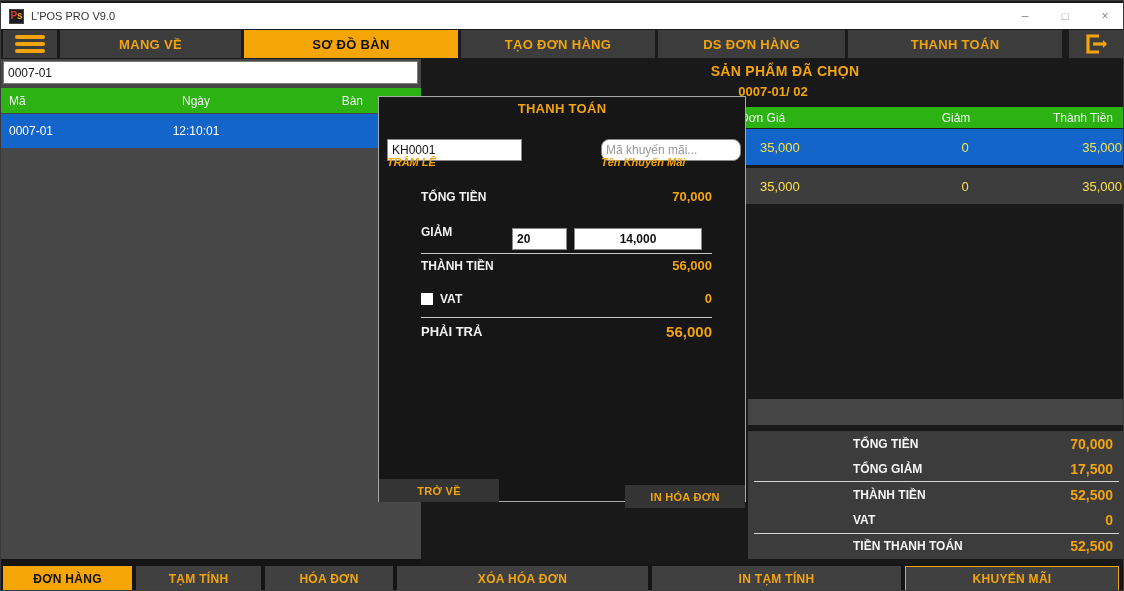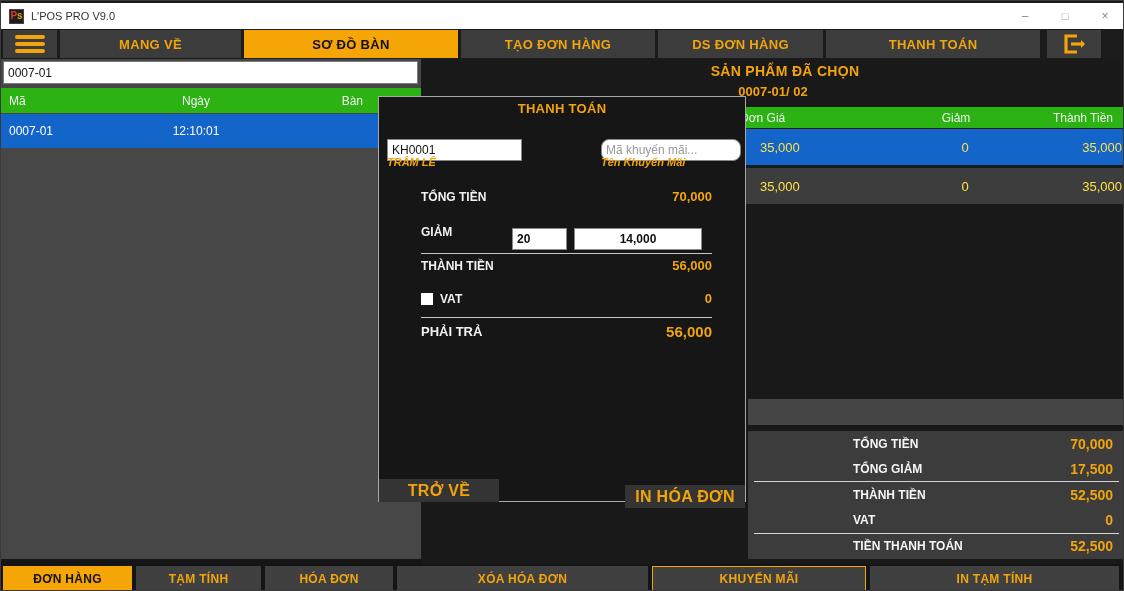--- a/index.html
+++ b/index.html
@@ -114,21 +114,21 @@
   .r-total { top:92px; } .r-sub { top:161px; } .r-vat { top:194px; }
   .r-pay { top:226px; } .r-pay .ml { font-size:13px; } .r-pay .mv { font-size:15px; }
   .r-disc { top:123px; height:24px; }
   .in-pct { left:133px; top:123px; width:55px; font-weight:bold; }
   .in-amt { left:195px; top:123px; width:128px; text-align:center; font-weight:bold; }
   .divider { position:absolute; left:42px; width:291px; height:0;
     border-top:1px solid #c9c9c9; }
   .d1 { top:156px; } .d2 { top:220px; }
   .vat-box { width:12px; height:12px; background:#fff; margin-right:7px; display:inline-block; }
   .dlg-btn { position:absolute; top:382px; width:120px; height:23px; background:#343434;
-    color:#f2a40d; font-weight:bold; font-size:16px; display:flex; align-items:center;
+    color:#f2a40d; font-weight:bold; font-size:11px; display:flex; align-items:center;
     justify-content:center; letter-spacing:.3px; }
   .btn-back { left:0; } .btn-print { right:0;margin-top:6px; }
 
   .logout-glyph { display:block; }
 </style>
 </head>
 <body>
 
 <div class="abs titlebar">
   <div class="app-icon"><span>P</span>s</div>
@@ -150,21 +150,21 @@
   <div class="nav-btn menu-btn">
     <span class="hamburger">
         <i></i>
         <i></i>
         <i></i>
       </span>
   </div>
   <div class="nav-btn" style="width:181px">MANG VỀ</div>
   <div class="nav-btn active" style="width:214px">SƠ ĐỒ BÀN</div>
   <div class="nav-btn" style="width:194px">TẠO ĐƠN HÀNG</div>
-  <div class="nav-btn" style="width:165px">DS ĐƠN HÀNG</div>
+  <div class="nav-btn" style="width:187px">DS ĐƠN HÀNG</div>
   <div class="nav-btn" style="width:214px">THANH TOÁN</div>
   <div class="nav-btn logout-btn">
     <svg class="logout-glyph" width="28" height="22" viewBox="0 0 28 22">
       <path d="M17 3 H6 V19 H17" fill="none" stroke="#f2a40d" stroke-width="3.2"></path>
       <path d="M11 11 H24" fill="none" stroke="#f2a40d" stroke-width="3.2"></path>
       <path d="M21 7 L25 11 L21 15" fill="#f2a40d" stroke="none"></path>
     </svg>
   </div>
 </div>
 
@@ -230,22 +230,22 @@
       <div class="tv">52,500</div>
     </div>
   </div>
 </div>
 
 <div class="abs bottombar">
   <div class="bb-btn active w1">ĐƠN HÀNG</div>
   <div class="bb-btn w2">TẠM TÍNH</div>
   <div class="bb-btn w3">HÓA ĐƠN</div>
   <div class="bb-btn w4">XÓA HÓA ĐƠN</div>
+  <div class="bb-btn w6">IN TẠM TÍNH</div>
   <div class="bb-btn focus w5">KHUYẾN MÃI</div>
-  <div class="bb-btn w6">IN TẠM TÍNH</div>
 </div>
 
 <div class="abs dialog">
   <div class="dlg-title">THANH TOÁN</div>
 
   <input class="dlg-input in-cust" type="text" value="KH0001" style="">
   <div class="dlg-sub sub-cust">TRÂM LÊ</div>
 
   <input class="dlg-input in-promo" type="text" placeholder="Mã khuyến mãi..." style="">
   <div class="dlg-sub sub-promo">Tên Khuyến Mãi</div>

